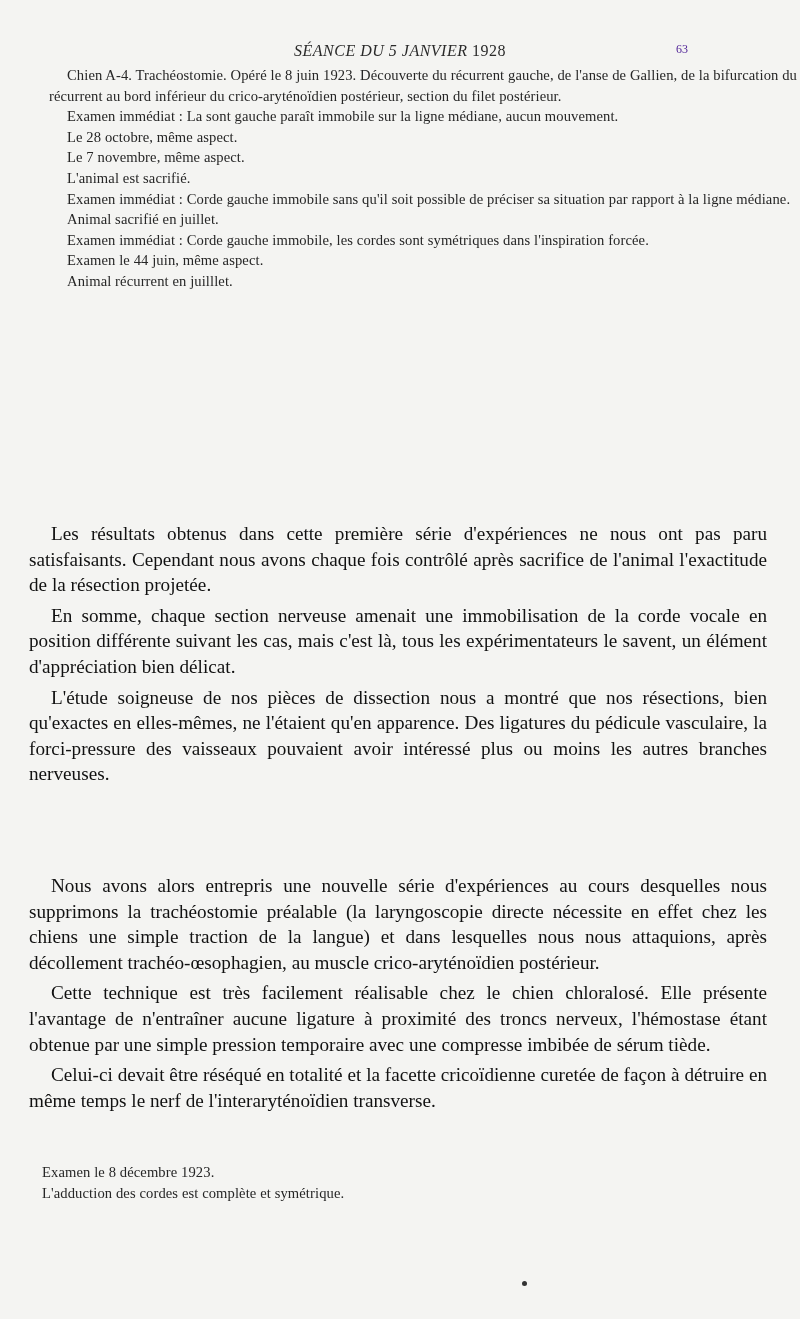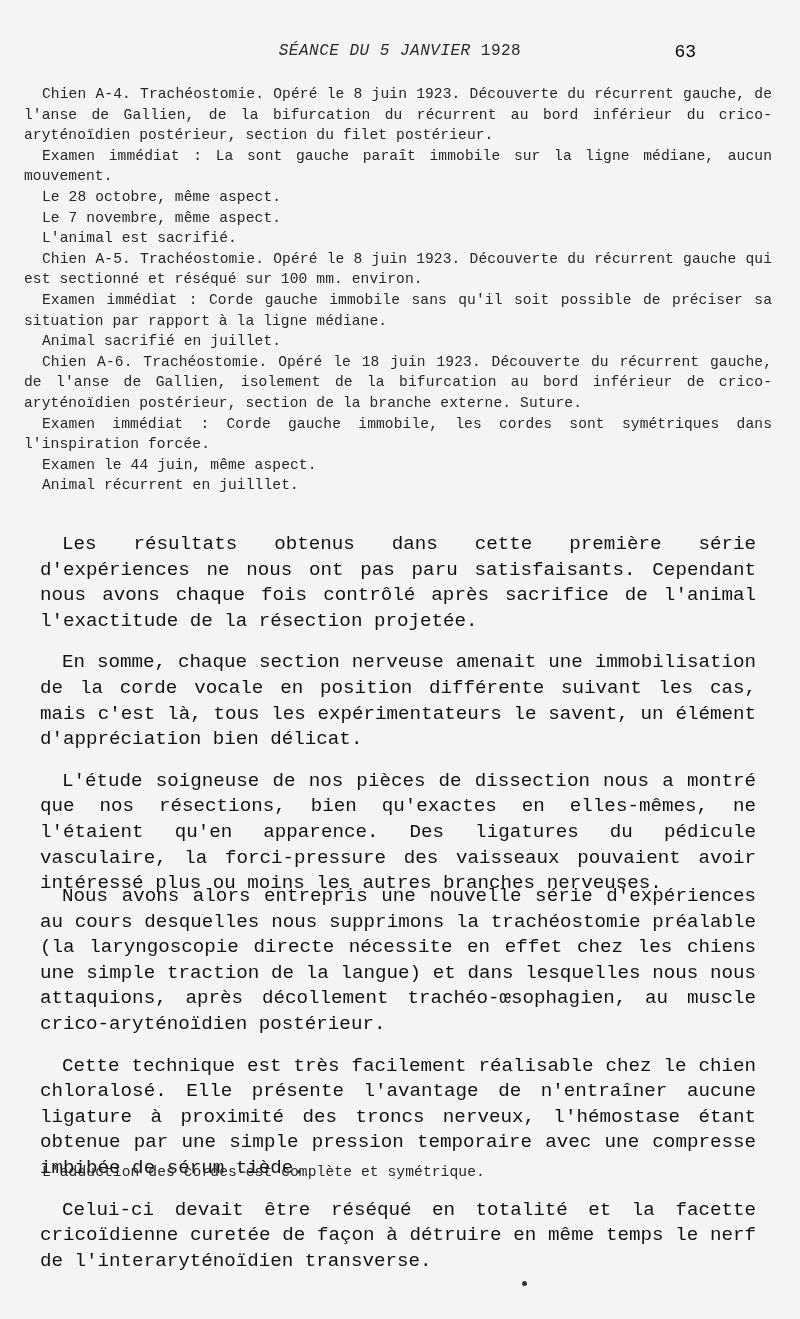--- a/index.html
+++ b/index.html
@@ -14,21 +14,20 @@
       position: relative;
       color: #1c1c1c;
       font-family: "Liberation Serif", "DejaVu Serif", serif;
     }
     .page {
       position: absolute;
       left: 0;
       top: 0;
       width: 791px;
       height: 1319px;
-      font-family: Liberation Mono, monospace;
     }
     .running-head {
       position: absolute;
       top: 42px;
       left: 0;
       width: 800px;
       height: 24px;
     }
     .running-title {
       position: absolute;
@@ -36,24 +35,24 @@
       width: 800px;
       text-align: center;
       font-style: italic;
       font-size: 16px;
       letter-spacing: 0.5px;
       color: #2a2a2a;
     }
     .running-title .yr { font-style: normal; }
     .page-number {
       position: absolute;
-      right: 104px;
+      right: 112px;
       top: 0;
-      font-size: 18px;
-      color: #000000;
+      font-size: 12px;
+      color: #4c1d95;
     }
     .small-block {
       position: absolute;
       left: 24px;
       width: 748px;
       font-size: 14.6px;
       line-height: 20.6px;
       color: #262626;
       letter-spacing: 0.1px;
     }
@@ -65,21 +64,21 @@
     .small-block p.ind { text-indent: 18px; }
     .big-block {
       position: absolute;
       left: 24px;
       width: 748px;
       font-size: 19.2px;
       line-height: 25.6px;
       color: #111;
     }
     .big-block p {
-      margin: 16px;
+      margin: 5px;
       text-indent: 22px;
       text-align: justify;
     }
     .final-dot {
       position: absolute;
       left: 522px;
       top: 1281px;
       width: 5px;
       height: 5px;
       border-radius: 50%;
@@ -92,45 +91,44 @@
 <div class="page">
 
   <div class="running-head">
     <div class="running-title">
       <span>SÉANCE DU 5 JANVIER</span>
       <span class="yr">1928</span>
     </div>
     <div class="page-number">63</div>
   </div>
 
-  <div class="small-block" style="top:84px;">
+  <div class="small-block" style="top:65px;margin-left:25px;">
     <p class="ind">Chien A-4. Trachéostomie. Opéré le 8 juin 1923. Découverte du récurrent gauche, de l'anse de Gallien, de la bifurcation du récurrent au bord inférieur du crico-aryténoïdien postérieur, section du filet postérieur.</p>
     <p class="ind">Examen immédiat : La sont gauche paraît immobile sur la ligne médiane, aucun mouvement.</p>
     <p class="ind">Le 28 octobre, même aspect.</p>
     <p class="ind">Le 7 novembre, même aspect.</p>
     <p class="ind">L'animal est sacrifié.</p>
-    <p class="ind">Chien A-5. Trachéostomie. Opéré le 8 juin 1923. Découverte du récurrent gauche qui est sectionné et réséqué sur 100 mm. environ.</p>
     <p class="ind">Examen immédiat : Corde gauche immobile sans qu'il soit possible de préciser sa situation par rapport à la ligne médiane.</p>
     <p class="ind">Animal sacrifié en juillet.</p>
-    <p class="ind">Chien A-6. Trachéostomie. Opéré le 18 juin 1923. Découverte du récurrent gauche, de l'anse de Gallien, isolement de la bifurcation au bord inférieur de crico-aryténoïdien postérieur, section de la branche externe. Suture.</p>
     <p class="ind">Examen immédiat : Corde gauche immobile, les cordes sont symétriques dans l'inspiration forcée.</p>
     <p class="ind">Examen le 44 juin, même aspect.</p>
     <p class="ind">Animal récurrent en juilllet.</p>
   </div>
 
   <div class="big-block" style="top:516px;">
     <p>Les résultats obtenus dans cette première série d'expériences ne nous ont pas paru satisfaisants. Cependant nous avons chaque fois contrôlé après sacrifice de l'animal l'exactitude de la résection projetée.</p>
     <p>En somme, chaque section nerveuse amenait une immobilisation de la corde vocale en position différente suivant les cas, mais c'est là, tous les expérimentateurs le savent, un élément d'appréciation bien délicat.</p>
     <p>L'étude soigneuse de nos pièces de dissection nous a montré que nos résections, bien qu'exactes en elles-mêmes, ne l'étaient qu'en apparence. Des ligatures du pédicule vasculaire, la forci-pressure des vaisseaux pouvaient avoir intéressé plus ou moins les autres branches nerveuses.</p>
   </div>
 
   <div class="big-block" style="top:868px;">
     <p>Nous avons alors entrepris une nouvelle série d'expériences au cours desquelles nous supprimons la trachéostomie préalable (la laryngoscopie directe nécessite en effet chez les chiens une simple traction de la langue) et dans lesquelles nous nous attaquions, après décollement trachéo-œsophagien, au muscle crico-aryténoïdien postérieur.</p>
     <p>Cette technique est très facilement réalisable chez le chien chloralosé. Elle présente l'avantage de n'entraîner aucune ligature à proximité des troncs nerveux, l'hémostase étant obtenue par une simple pression temporaire avec une compresse imbibée de sérum tiède.</p>
     <p>Celui-ci devait être réséqué en totalité et la facette cricoïdienne curetée de façon à détruire en même temps le nerf de l'interaryténoïdien transverse.</p>
   </div>
 
   <div class="small-block" style="top:1162px;">
+    <p class="ind">Examen le 8 décembre 1923.</p>
     <p class="ind">L'adduction des cordes est complète et symétrique.</p>
   </div>
 
   <div class="final-dot"></div>
 </div>
 
 </body></html>

